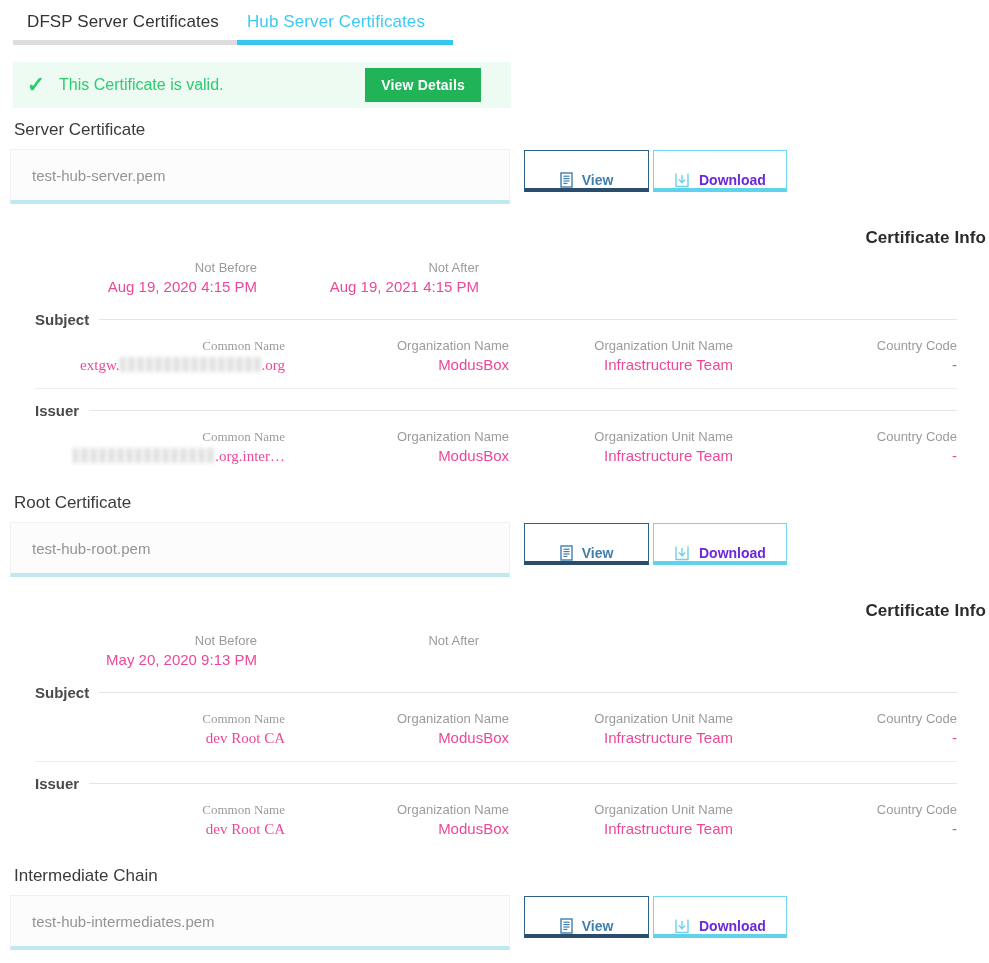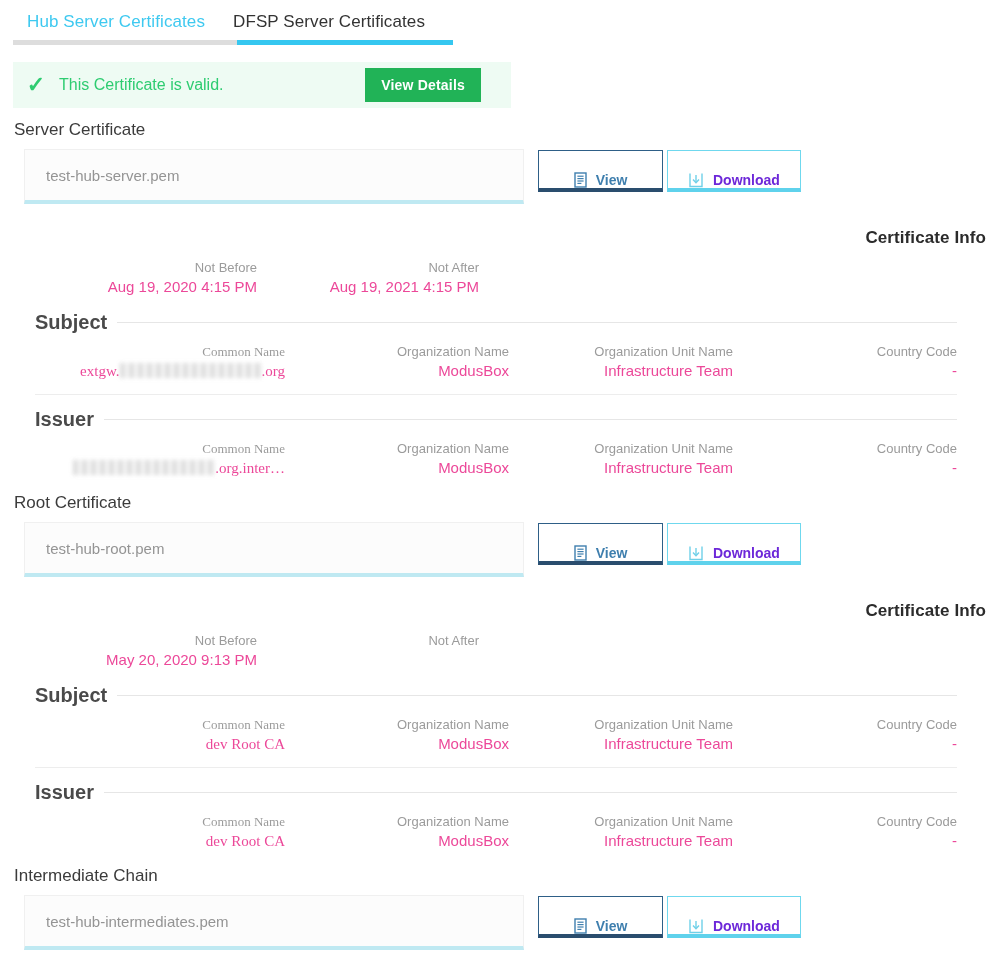--- a/index.html
+++ b/index.html
@@ -70,21 +70,21 @@
     cursor: pointer;
     letter-spacing: .2px;
   }
 
   
   .section-label {
     font-size: 17px;
     color: #3b3b3b;
     padding-left: 14px;
   }
-  .filerow { display: flex; align-items: flex-start; padding-left: 24px; }
+  .filerow { display: flex; align-items: flex-start; padding-left: 10px; }
   .fileinput {
     width: 500px;
     height: 55px;
     background: #fcfcfc;
     border: 1px solid #f0f0f0;
     border-bottom: 4px solid #bfe9f2;
     display: flex;
     align-items: center;
     padding-left: 21px;
     color: #949494;
@@ -143,21 +143,21 @@
   }
 
   .group-head {
     display: flex;
     align-items: center;
     gap: 10px;
     margin-top: 13px;
     padding-right: 29px;
   }
   .group-head-label {
-    font-size: 20px;
+    font-size: 15px;
     font-weight: bold;
     color: #4a4a4a;
   }
   .group-head-rule {
     flex: 1;
     height: 1px;
     background: #e6e6e6;
   }
 
   .group-body { display: flex; padding-left: 26px; margin-top: 9px; }
@@ -177,22 +177,22 @@
     filter: blur(2.2px);
     opacity: .85;
   }
 </style>
 </head>
 <body>
 
 <div class="page">
 
   <div class="tabbar">
+    <div class="tab">DFSP Server Certificates</div>
     <div class="tab active">Hub Server Certificates</div>
-    <div class="tab">DFSP Server Certificates</div>
   </div>
   <div class="tabunderlines">
     <div class="tabunderline" style="width:224px"></div>
     <div class="tabunderline active" style="width:216px"></div>
   </div>
 
   <div class="banner">
     <div class="banner-check">✓</div>
     <div class="banner-text">This Certificate is valid.</div>
     <button class="banner-btn">View Details</button>

